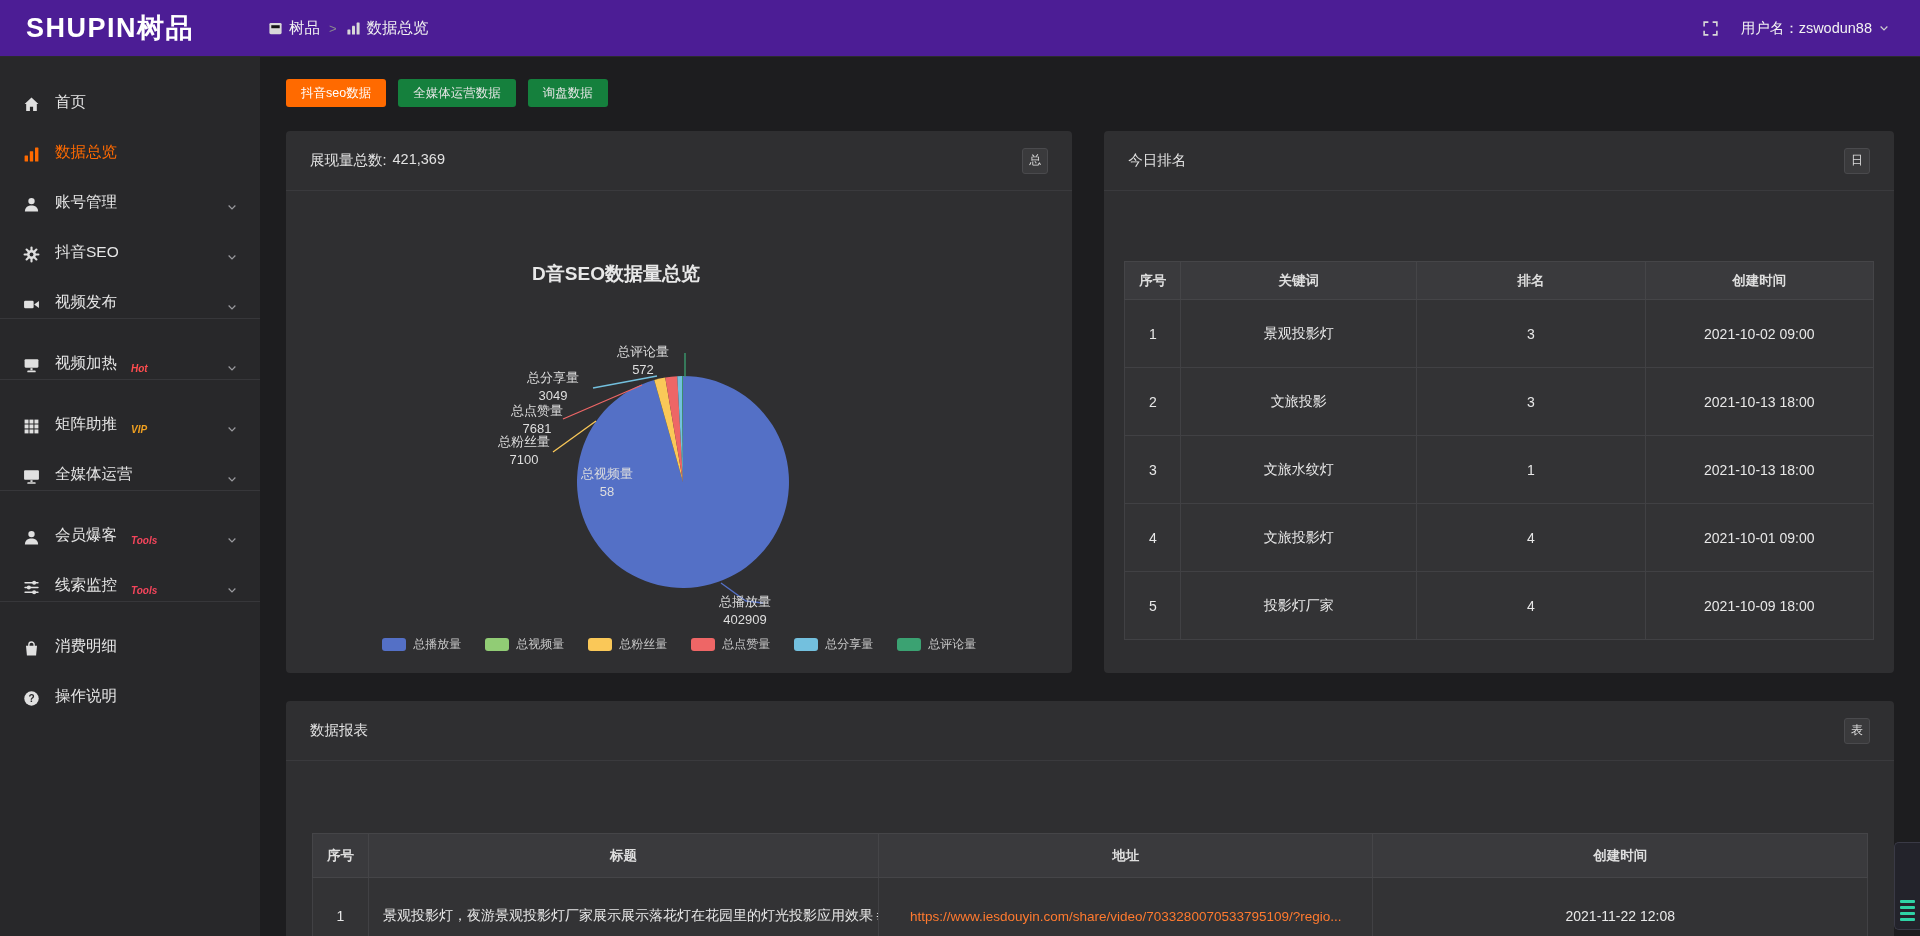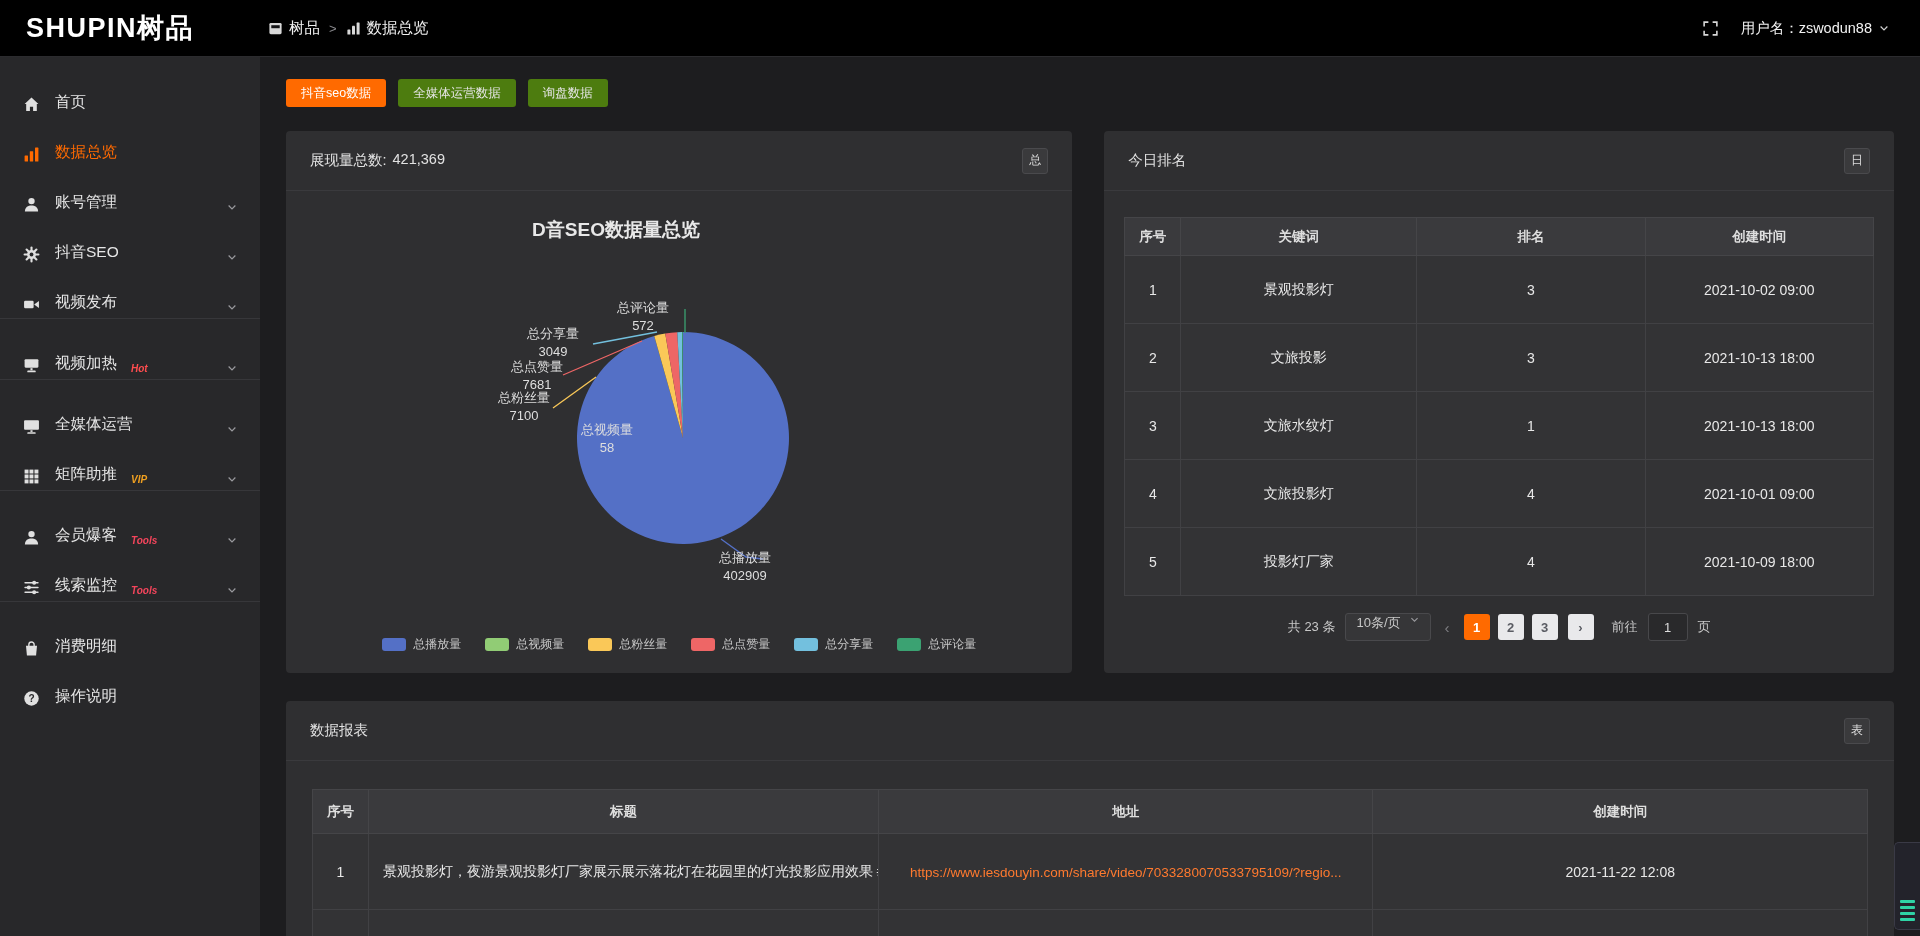--- a/index.html
+++ b/index.html
@@ -1,20 +1,20 @@
 <!DOCTYPE html>
 <html><head>
 <meta charset="utf-8">
 <style>
   * { margin:0; padding:0; box-sizing:border-box; }
   html,body { width:1920px; height:936px; overflow:hidden; background:#1d1d1f;
     font-family:"Liberation Sans","DejaVu Sans",sans-serif; color:#e3e3e3; }
 
   
-  .topbar { height:57px; background:#000000; display:flex; align-items:center; border-bottom:1px solid #2b2b2e; }
+  .topbar { height:57px; background:#4c1d95; display:flex; align-items:center; border-bottom:1px solid #2b2b2e; }
   .logo-zone { width:260px; display:flex; align-items:center; padding-left:26px; }
   .logo-text { font-size:27px; font-weight:800; letter-spacing:1.5px; color:#fff; white-space:nowrap; }
   .crumbs { display:flex; align-items:center; gap:9px; margin-left:8px; font-size:15.5px; color:#f0f0f0; }
   .crumb { display:flex; align-items:center; gap:6px; cursor:pointer; }
   .crumb .ic { display:flex; color:#d8d8d8; }
   .crumb-sep { color:#8a8a8e; font-size:13px; }
   .top-right { margin-left:auto; display:flex; align-items:center; gap:22px; padding-right:30px; }
   .fs-icon { display:flex; color:#d8d8d8; cursor:pointer; }
   .user-chip { display:flex; align-items:center; gap:6px; font-size:14.5px; color:#f2f2f2; cursor:pointer; }
   .user-chip .chev { display:flex; color:#cfcfcf; }
@@ -26,25 +26,25 @@
   .side-item.active { color:#ff6a00; }
   .side-item.active .si-icon { color:#ff6a00; }
   .side-badge { margin-left:14px; font-size:10px; font-weight:bold; font-style:italic; }
   .side-chev { margin-left:auto; display:flex; color:#9a9a9e; }
   .side-divider { border-top:1px solid #37373a; margin:5px 0; }
 
   
   .main { margin-left:260px; height:879px; overflow:hidden; padding:0 26px; }
   .tabs { display:flex; gap:12px; margin-top:22px; }
   .tab { height:28px; padding:0 15px; display:flex; align-items:center; font-size:12.5px; border-radius:3px;
-         background:#4d7c0f; color:#e6e6e6; cursor:pointer; }
+         background:#15803d; color:#e6e6e6; cursor:pointer; }
   .tab.active { background:#ff6a00; color:#fff; }
 
   .row2 { display:flex; gap:32px; margin-top:24px; height:542px; }
-  .panel { background:#2f2f31; border-radius:4px; overflow:hidden; display:flex; flex-direction:column; }
+  .panel { background:#2f2f31; border-radius:4px; overflow:hidden; display:flex; flex-direction:column;gap:44px; }
   .panel-left { width:48.9%; }
   .panel-right { flex:1; }
   .panel-head { height:60px; flex:0 0 60px; display:flex; align-items:center; justify-content:space-between;
                 padding:0 24px; border-bottom:1px solid #3a3a3d; }
   .panel-title { font-size:14.5px; color:#e2e2e2; }
   .summary { font-size:14.5px; color:#e2e2e2; display:flex; gap:6px; }
   .corner-btn { min-width:26px; height:26px; padding:0 6px; background:#3a3a3c; border:1px solid #4a4a4d;
                 border-radius:3px; color:#ddd; font-size:12px; display:flex; align-items:center; justify-content:center; cursor:pointer; }
 
   
@@ -215,48 +215,48 @@
       <span class="side-chev">
         <svg width="12" height="12" viewBox="0 0 16 16" fill="currentColor">
           <polyline points="3.5,6 8,10.5 12.5,6" fill="none" stroke="currentColor" stroke-width="1.6"></polyline>
         </svg>
       </span>
     </div>
     <div class="side-divider"></div>
     <div class="side-item">
       <span class="si-icon">
         <svg width="17" height="17" viewBox="0 0 16 16" fill="currentColor">
-          <rect x="1" y="2" width="14" height="9" rx="1"></rect>
-          <rect x="7" y="11.5" width="2" height="1.6"></rect>
-          <rect x="4" y="13.3" width="8" height="1.6" rx="0.8"></rect>
-        </svg>
-      </span>
-      <span>全媒体运营</span>
-      <span class="side-chev">
-        <svg width="12" height="12" viewBox="0 0 16 16" fill="currentColor">
-          <polyline points="3.5,6 8,10.5 12.5,6" fill="none" stroke="currentColor" stroke-width="1.6"></polyline>
-        </svg>
-      </span>
-    </div>
-    <div class="side-item">
-      <span class="si-icon">
-        <svg width="17" height="17" viewBox="0 0 16 16" fill="currentColor">
           <rect x="1.5" y="1.5" width="3.7" height="3.7"></rect>
           <rect x="6.1" y="1.5" width="3.7" height="3.7"></rect>
           <rect x="10.8" y="1.5" width="3.7" height="3.7"></rect>
           <rect x="1.5" y="6.1" width="3.7" height="3.7"></rect>
           <rect x="6.1" y="6.1" width="3.7" height="3.7"></rect>
           <rect x="10.8" y="6.1" width="3.7" height="3.7"></rect>
           <rect x="1.5" y="10.8" width="3.7" height="3.7"></rect>
           <rect x="6.1" y="10.8" width="3.7" height="3.7"></rect>
           <rect x="10.8" y="10.8" width="3.7" height="3.7"></rect>
         </svg>
       </span>
       <span>矩阵助推</span>
       <span class="side-badge" style="color: rgb(240, 160, 32);">VIP</span>
+      <span class="side-chev">
+        <svg width="12" height="12" viewBox="0 0 16 16" fill="currentColor">
+          <polyline points="3.5,6 8,10.5 12.5,6" fill="none" stroke="currentColor" stroke-width="1.6"></polyline>
+        </svg>
+      </span>
+    </div>
+    <div class="side-item">
+      <span class="si-icon">
+        <svg width="17" height="17" viewBox="0 0 16 16" fill="currentColor">
+          <rect x="1" y="2" width="14" height="9" rx="1"></rect>
+          <rect x="7" y="11.5" width="2" height="1.6"></rect>
+          <rect x="4" y="13.3" width="8" height="1.6" rx="0.8"></rect>
+        </svg>
+      </span>
+      <span>全媒体运营</span>
       <span class="side-chev">
         <svg width="12" height="12" viewBox="0 0 16 16" fill="currentColor">
           <polyline points="3.5,6 8,10.5 12.5,6" fill="none" stroke="currentColor" stroke-width="1.6"></polyline>
         </svg>
       </span>
     </div>
     <div class="side-divider"></div>
     <div class="side-item">
       <span class="si-icon">
         <svg width="17" height="17" viewBox="0 0 16 16" fill="currentColor">

